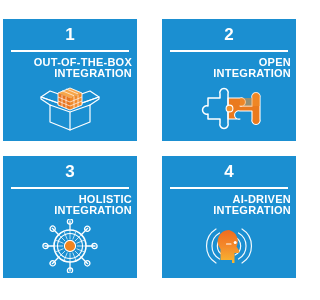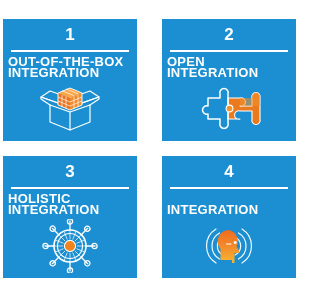--- a/index.html
+++ b/index.html
@@ -50,24 +50,24 @@
   }
   .tile-divider {
     width: 118px;
     height: 2px;
     background: #ffffff;
     margin-top: 7px;
     margin-bottom: 5px;
   }
   .tile-title {
     color: #ffffff;
-    font-size: 13px;
+    font-size: 11px;
     font-weight: bold;
     line-height: 10.5px;
-    text-align: left;
+    text-align: right;
     letter-spacing: 0.25px;
     width: 124px;
   }
   .tile-icon {
     flex: 1 1 auto;
     display: flex;
     align-items: center;
     justify-content: center;
     width: 100%;
     padding-bottom: 2px;
@@ -243,21 +243,21 @@
             <circle r="5.6" fill="none" stroke="#ffffff" stroke-width="1.1"></circle>
           </g>
         </svg>
       </div>
     </div>
 
     <div class="tile">
       <div class="tile-number">4</div>
       <div class="tile-divider"></div>
       <div class="tile-title">
-        <br>
+        <span>AI-DRIVEN</span><br>
         <span>INTEGRATION</span>
       </div>
       <div class="tile-icon">
         <svg width="62" height="54" viewBox="0 0 62 54">
           <defs>
             <linearGradient id="headGrad" x1="0" y1="0" x2="0" y2="1">
               <stop offset="0%" stop-color="#ef6c1f"></stop>
               <stop offset="48%" stop-color="#f4892a"></stop>
               <stop offset="100%" stop-color="#f7b733"></stop>
             </linearGradient>

